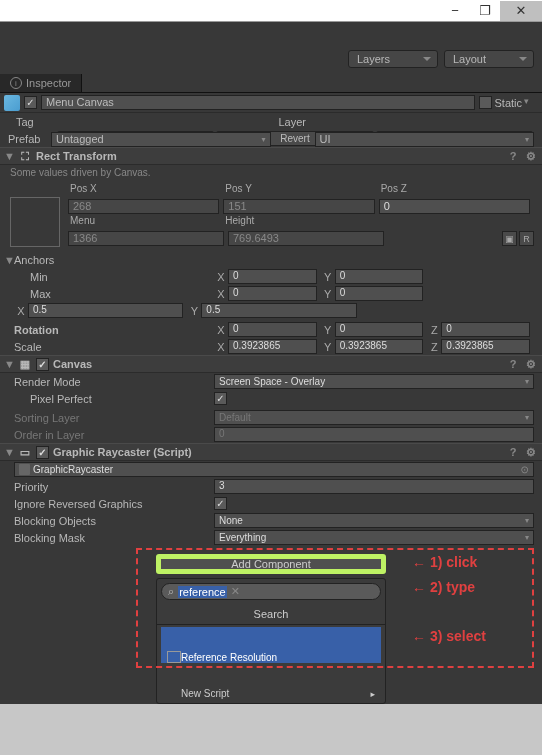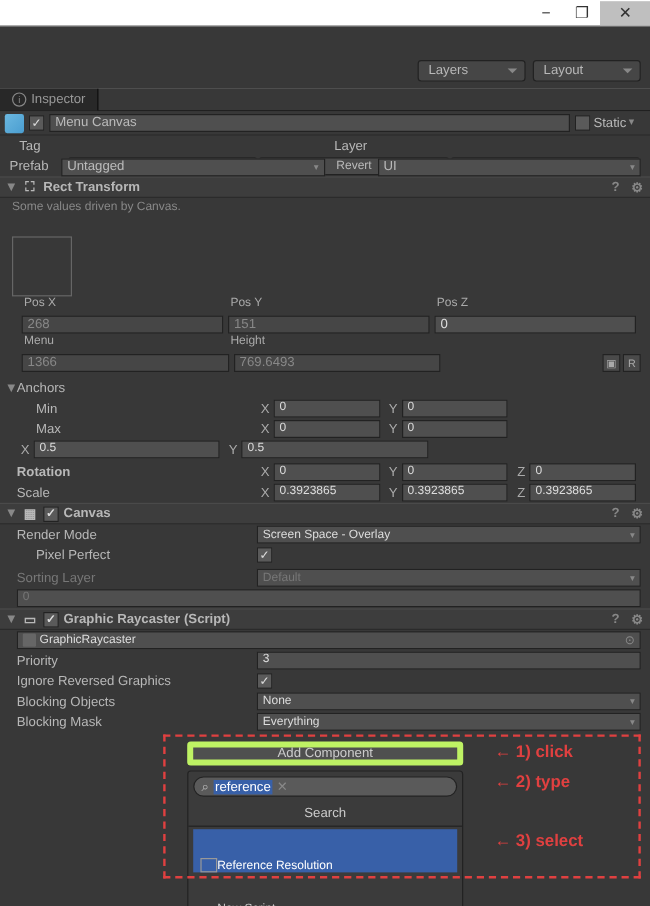--- a/index.html
+++ b/index.html
@@ -27,21 +27,21 @@
 .dd-field::after { content: '▾'; position: absolute; right: 4px; font-size: 8px; color: #888; }
 .prefab-row { display: flex; height: 17px; align-items: center; padding: 0 8px 0 4px; }
 .prefab-label { width: 52px; font-size: 11px; padding-left: 4px; }
 .pbtn { flex: 1; background: #4a4a4a; border: 1px solid #222; height: 15px; font-size: 10px; color: #bbb; text-align: center; line-height: 13px; border-radius: 2px; margin: 0 1px; }
 .comp-header { height: 18px; background: #3d3d3d; border-top: 1px solid #4a4a4a; border-bottom: 1px solid #2b2b2b; display: flex; align-items: center; padding: 0 4px; gap: 4px; font-weight: bold; font-size: 11px; }
 .fold { width: 10px; color: #888; }
 .comp-icon { width: 14px; height: 14px; display: flex; align-items: center; justify-content: center; }
 .comp-tools { margin-left: auto; display: flex; gap: 4px; }
 .help-icon, .gear-icon { width: 14px; height: 14px; font-size: 11px; color: #888; display: flex; align-items: center; justify-content: center; }
 .hint { padding: 2px 10px; color: #888; font-size: 10px; height: 16px; }
-.rect-body { display: flex; padding: 2px 8px 4px 10px; flex-direction: column; }
+.rect-body { display: flex; padding: 2px 8px 4px 10px; }
 .rect-square { width: 50px; height: 50px; border: 1px solid #666; margin-top: 14px; }
 .rect-grid { flex: 1; margin-left: 8px; }
 .rect-hrow { display: flex; height: 16px; }
 .rect-cell { flex: 1; font-size: 10px; color: #aaa; padding-left: 2px; }
 .rect-vrow { display: flex; height: 16px; }
 .rect-input { flex: 1; background: #4f4f4f; border: 1px solid #222; height: 15px; padding: 0 4px; font-size: 11px; color: #ddd; margin-right: 4px; }
 .rect-input.ro { color: #888; background: #464646; }
 .mini-btns { display: flex; gap: 2px; padding-left: 4px; }
 .mini-btn { width: 15px; height: 15px; background: #4a4a4a; border: 1px solid #222; font-size: 9px; color: #aaa; display: flex; align-items: center; justify-content: center; }
 .prop-row { display: flex; height: 17px; align-items: center; padding: 0 8px 0 14px; }
@@ -267,20 +267,21 @@
   <div class="prop-row">
     <span class="prop-label indent">Pixel Perfect</span>
     <span class="checkbox">✓</span>
   </div>
   <div class="spacer"></div>
   <div class="prop-row" style="color:#777">
     <span class="prop-label" style="color:#777">Sorting Layer</span>
     <div class="full-dd" style="color:#777">Default</div>
   </div>
   <div class="prop-row" style="color:#777">
+    <span class="prop-label" style="color:#777">Order in Layer</span>
     <div class="full-input" style="color:#777">0</div>
   </div>
 
   <div class="comp-header">
     <span class="fold">▼</span>
     <span class="comp-icon">▭</span>
     <span class="checkbox">✓</span>
     <span>Graphic Raycaster (Script)</span>
     <div class="comp-tools">
       <span class="help-icon">?</span>

